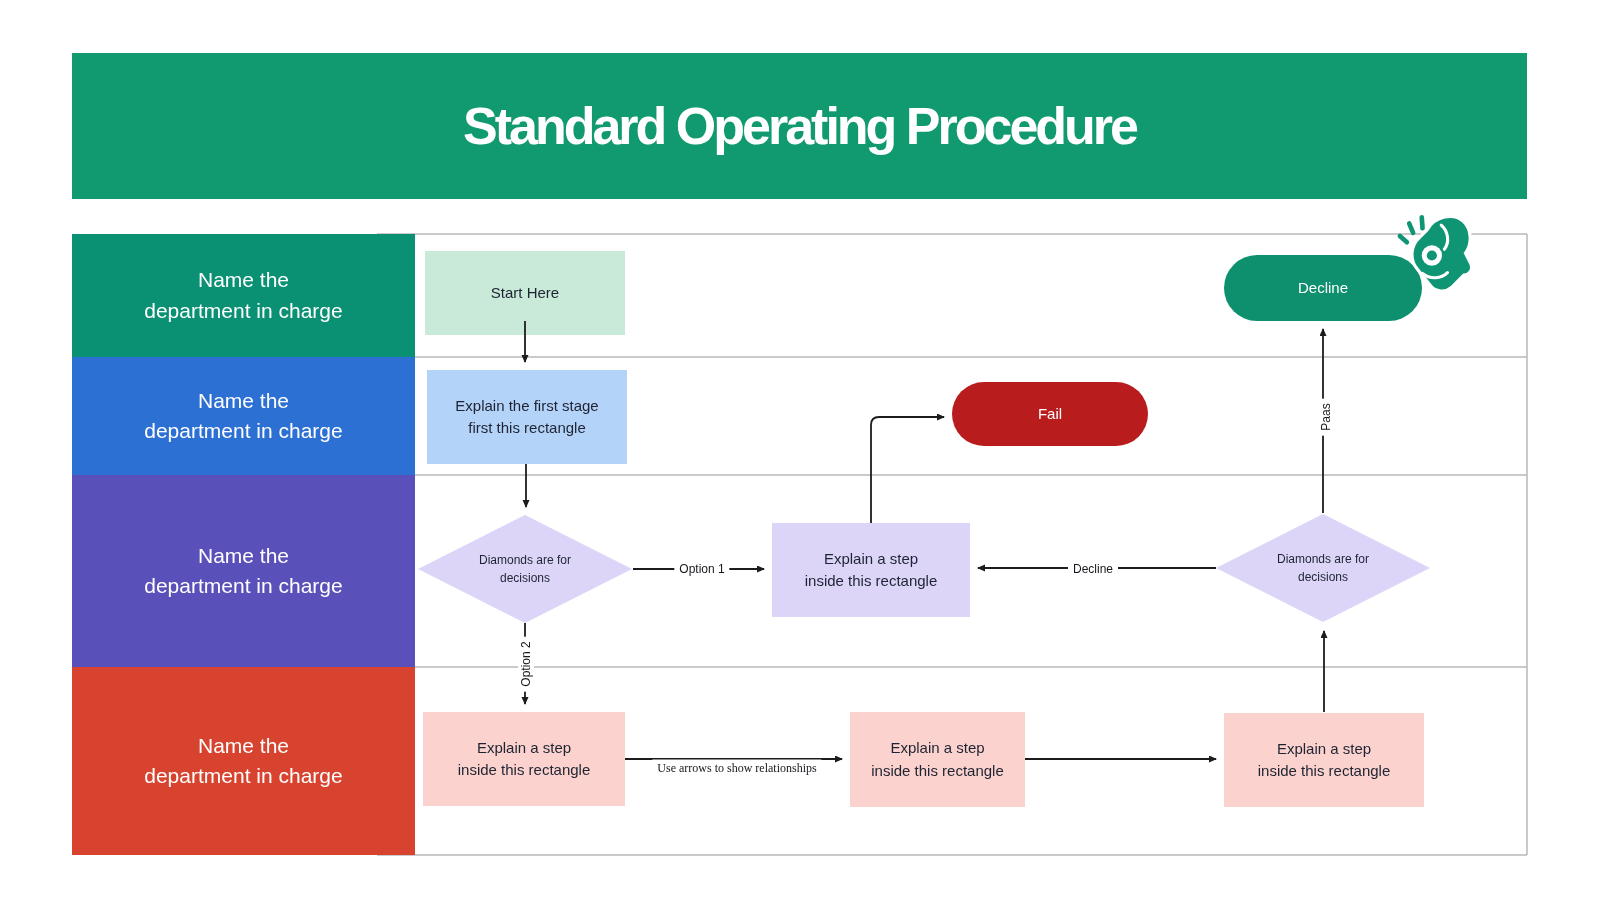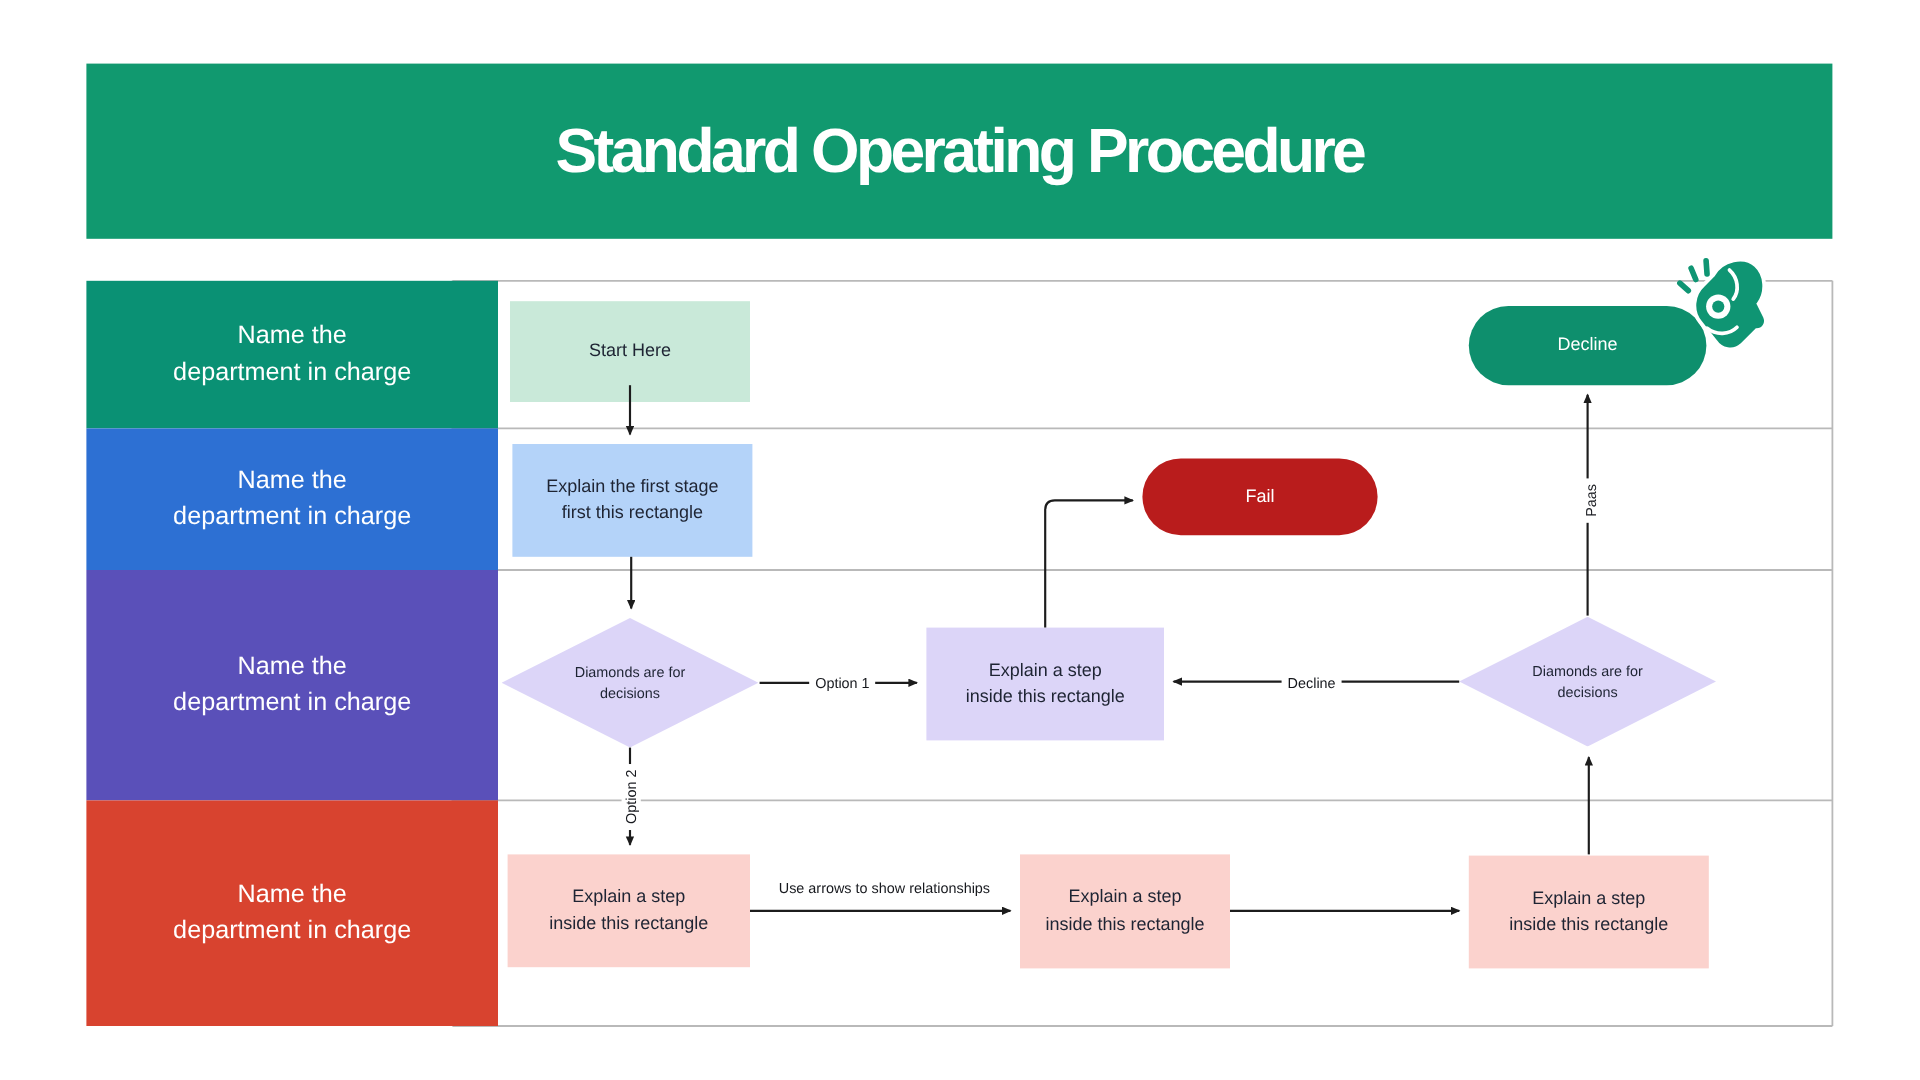--- a/index.html
+++ b/index.html
@@ -40,21 +40,21 @@
   
   #gridlayer,#arrowlayer{left:0;top:0;pointer-events:none;}
   
   .edgelabel{background:#ffffff;color:#16181d;font-size:12px;padding:1px 5px;
              transform:translate(-50%,-50%);white-space:nowrap;}
   .edgelabel.vert{transform:translate(-50%,-50%) rotate(-90deg);}
   #el-opt1{left:702px;top:569px;}
   #el-opt2{left:526px;top:664px;}
   #el-decline{left:1093px;top:569px;}
   #el-paas{left:1326px;top:417px;}
-  #el-rel{left:737px;top:740px;}
+  #el-rel{left:737px;top:768px;font-family:Liberation Serif, serif;}
   
   #okhand{left:1396px;top:210px;width:78px;height:84px;}
 </style>
 </head>
 <body>
 
 <div id="banner" class="abs">
   <h1>Standard Operating Procedure</h1>
 </div>
 

